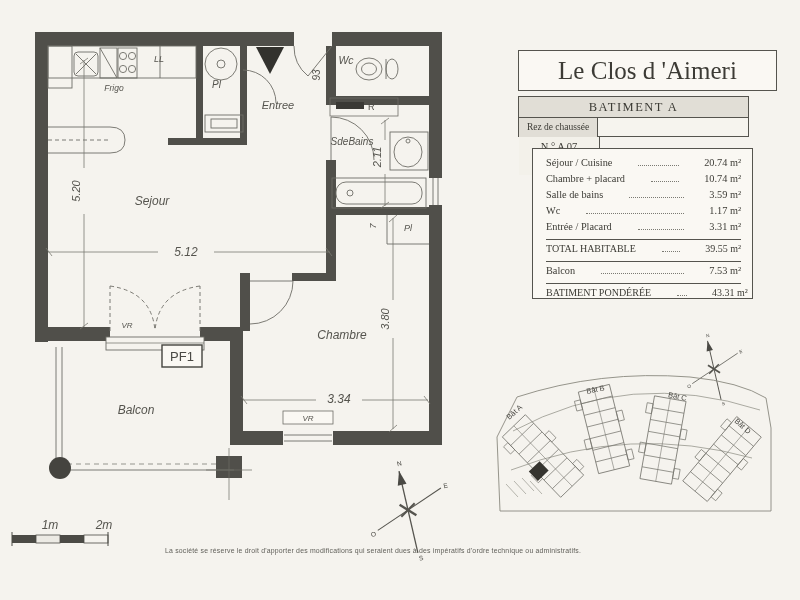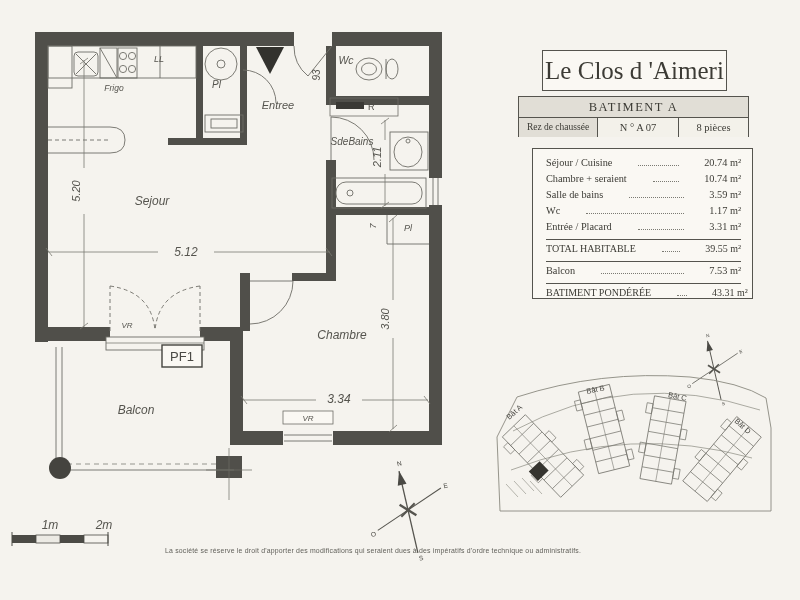--- a/index.html
+++ b/index.html
@@ -7,36 +7,36 @@
     width:800px;height:600px;position:relative;overflow:hidden;
     background:#f5f3ee;
     font-family:"Liberation Sans", sans-serif;
     color:#46453f;
   }
   .abs{position:absolute;box-sizing:border-box;}
   svg text{fill:#4a4944;}
   .plan-label{font-style:italic;fill:#55544e;}
   
   .title-box{
-    left:518px;top:50px;width:185px;height:41px;
+    left:518px;top:50px;width:259px;height:41px;
     border:1.5px solid #55544e;background:#faf8f3;
     display:flex;align-items:center;justify-content:center;
-    font-family:"Liberation Serif", serif;font-size:25px;color:#3c3b35;margin-left:24px;
+    font-family:"Liberation Serif", serif;font-size:25px;color:#3c3b35;
   }
   .bat-box{
     left:518px;top:96px;width:231px;height:41px;
     border:1px solid #55544e;background:#f6f4ee;
     font-family:"Liberation Serif", serif;color:#3c3b35;
   }
   .bat-head{
     height:20px;line-height:20px;text-align:center;
     background:#e1ded6;border-bottom:1px solid #55544e;
     font-size:12.5px;letter-spacing:1.5px;
   }
-  .bat-row{display:flex;height:19px;line-height:19px;font-size:10.5px;}
+  .bat-row{display:flex;height:19px;line-height:19px;font-size:10.5px;flex-direction:column;}
   .bat-cell{text-align:center;border-right:1px solid #55544e;}
   .bat-cell:last-child{border-right:0;}
   .c-floor{width:78px;background:#e1ded6;font-size:9.5px;}
   .c-num{width:80px;background:#f3f1ea;}
   .c-type{flex:1;background:#f3f1ea;}
   
   .area-box{
     left:532px;top:148px;width:221px;height:151px;
     border:1.3px solid #55544e;background:#faf8f3;
     font-family:"Liberation Serif", serif;color:#3c3b35;
@@ -306,21 +306,21 @@
   </div>
 </div>
 
 <div class="abs area-box">
   <div class="arow">
     <span>Séjour / Cuisine</span>
       <span class="lead"></span>
       <span class="aval">20.74 m²</span>
   </div>
   <div class="arow">
-    <span>Chambre + seraient</span>
+    <span>Chambre + placard</span>
       <span class="lead"></span>
       <span class="aval">10.74 m²</span>
   </div>
   <div class="arow">
     <span>Salle de bains</span>
       <span class="lead"></span>
       <span class="aval">3.59 m²</span>
   </div>
   <div class="arow">
     <span>Wc</span>

